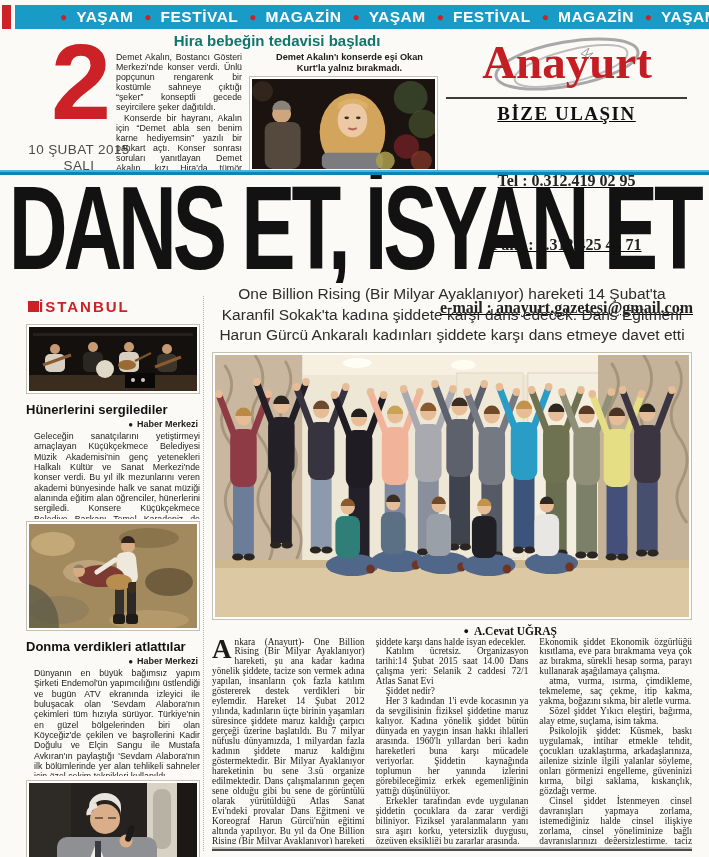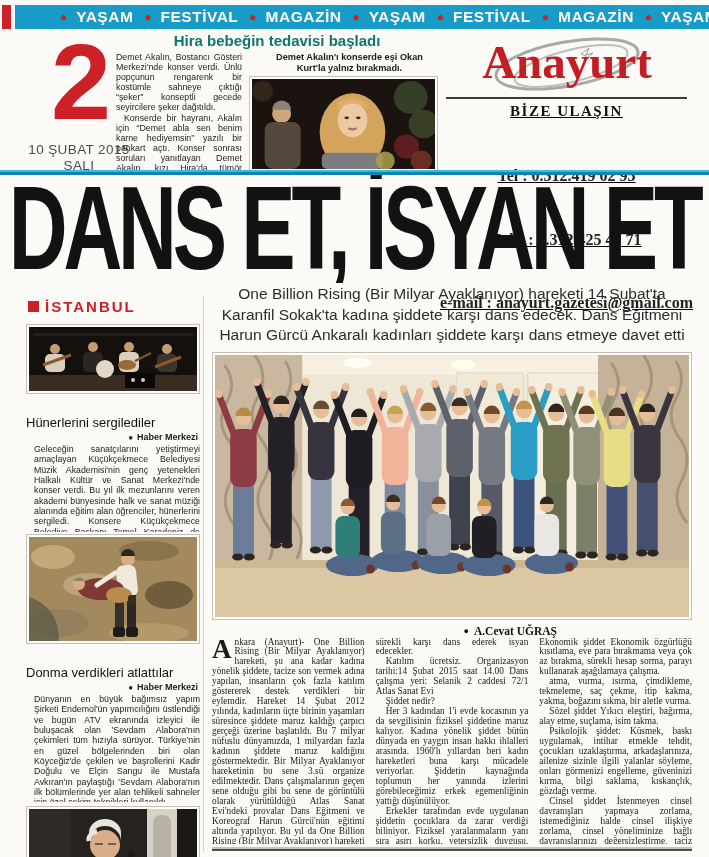--- a/index.html
+++ b/index.html
@@ -32,41 +32,41 @@
   .ts-right{flex:1;}
   .ts-cap{font-weight:bold; font-size:9.2px; line-height:10.5px; text-align:center; color:#1c1c1c; margin-bottom:3px;margin-left:12px;}
   .pframe{background:#fff; border:1px solid #c6bfb2; padding:2px;}
   .pframe svg{display:block; width:100%;}
   .demet-frame{height:96px;}
   .demet-frame svg{height:100%;}
 
   .brand{position:absolute; left:432px; right:8px; top:0; text-align:center;text-decoration:underline;}
   .brand-logo{display:block; margin:0 auto;}
   .brand-rule{border:none; border-top:2px solid #3c3c3c; margin:1px 14px 4px;}
-  .contact-title{font-family:"Liberation Serif",serif; font-weight:bold; font-size:15px; letter-spacing:1.5px; color:#111;}
+  .contact-title{font-family:"Liberation Serif",serif; font-weight:bold; font-size:19px; letter-spacing:1.5px; color:#111;}
   .contact-line{font-family:"Liberation Serif",serif; font-weight:bold; font-size:16px; line-height:15.5px; color:#222;margin-top:48px;}
 
   .rule-cyan{position:absolute; top:170px; left:0; right:0; height:5px;
              background:linear-gradient(#40b9de 0 40%, #0f84b3 40%);}
 
   
   .dans{position:absolute; top:175px; left:0; width:709px; height:108px;
         display:flex; align-items:center; justify-content:center; overflow:hidden;}
   .dans span{font-weight:bold; font-size:97px; letter-spacing:-5px; white-space:nowrap;
              transform:scale(.84,1.22); color:#121212;}
 
   
   .content{position:absolute; top:284px; left:0; right:0; bottom:0;}
   .vr{position:absolute; left:203px; top:12px; bottom:6px; border-left:1px dotted #b7b0a3;}
 
   .aside{position:absolute; left:26px; top:0; width:174px;}
-  .sec{display:flex; align-items:center; gap:6px; margin:14px 0 9px 2px;}
+  .sec{display:flex; align-items:center; margin:14px 0 9px 2px;}
   .sec .sq{width:11px; height:11px; background:var(--accent);}
   .sec .t{font-weight:bold; font-size:15px; color:var(--accent); letter-spacing:2px;}
-  .cap{font-weight:normal; font-size:13px; line-height:15px; color:#111; margin-top:21px;}
+  .cap{font-weight:bold; font-size:13px; line-height:15px; color:#111; margin-top:8px;}
   .byline{display:flex; justify-content:flex-end; align-items:center; gap:4px;
           font-weight:bold; font-size:9px; color:#1a1a1a; margin:2px 2px 2px 0;}
   .byline .dot{font-size:8px;}
   .abody{font-size:8.8px; line-height:10.35px; text-align:justify; color:var(--body); overflow:hidden;}
   .abody .para{text-indent:9px;}
   .abody .para:first-child{text-indent:0;margin-left:8px;}
   .h-body{height:88px;}
   .d-body{height:108px;}
   .ph1{height:70px;} .ph1 svg{height:64px;}
   .ph2{height:110px; margin-top:2px;} .ph2 svg{height:104px;}
@@ -458,21 +458,21 @@
       <div class="byline-main">
         <span class="dot">●</span>
         <span>A.Cevat UĞRAŞ</span>
       </div>
 
       <div class="cols">
         <div class="col">
           <p class="para"><span class="dropcap">A</span><span>nkara (Anayurt)- One Billion Rising (Bir Milyar Ayaklanıyor) hareketi, şu ana kadar kadına yönelik şiddete, tacize son vermek adına yapılan, insanların çok fazla katılım göstererek destek verdikleri bir eylemdir. Hareket 14 Şubat 2012 yılında, kadınların üçte birinin yaşamları süresince şiddete maruz kaldığı çarpıcı gerçeği üzerine başlatıldı. Bu 7 milyar nüfuslu dünyamızda, 1 milyardan fazla kadının şiddete maruz kaldığını göstermektedir. Bir Milyar Ayaklanıyor hareketinin bu sene 3.sü organize edilmektedir. Dans çalışmalarının geçen sene olduğu gibi bu sene de görüntülü olarak yürütüldüğü Atlas Sanat Evi'ndeki provalar Dans Eğitmeni ve Koreograf Harun Gürcü'nün eğitimi altında yapılıyor. Bu yıl da One Billion Rising (Bir Milyar Ayaklanıyor) hareketi Karanfil Sokak'ta</span></p>
         </div>
         <div class="col">
-            <p class="para">sürekli karşı dans ederek isyan edecekler.</p>
+            <p class="para">şiddete karşı dans halde isyan edecekler.</p>
             <p class="para">Katılım ücretsiz. Organizasyon tarihi:14 Şubat 2015 saat 14.00 Dans çalışma yeri: Selanik 2 caddesi 72/1 Atlas Sanat Evi</p>
             <p class="para">Şiddet nedir?</p>
             <p class="para">Her 3 kadından 1'i evde kocasının ya da sevgilisinin fiziksel şiddetine maruz kalıyor. Kadına yönelik şiddet bütün dünyada en yaygın insan hakkı ihlalleri arasında. 1960'lı yıllardan beri kadın hareketleri buna karşı mücadele veriyorlar. Şiddetin kaynağında toplumun her yanında izlerini görebileceğimiz erkek egemenliğinin yattığı düşünülüyor.</p>
             <p class="para">Erkekler tarafından evde uygulanan şiddetin çocuklara da zarar verdiği biliniyor. Fiziksel yaralanmaların yanı sıra aşırı korku, yetersizlik duygusu, özgüven eksikliği bu zararlar arasında.</p>
             <p class="para">Şiddet biçimleri</p>
           </div>
         <div class="col">
             <p class="para">Ekonomik şiddet Ekonomik özgürlüğü kısıtlama, eve para bırakmama veya çok az bırakma, sürekli hesap sorma, parayı kullanarak aşağılamaya çalışma.</p>
             <p class="para">atma, vurma, ısırma, çimdikleme, tekmeleme, saç çekme, itip kakma, yakma, boğazını sıkma, bir aletle vurma.</p>
             <p class="para">Sözel şiddet Yıkıcı eleştiri, bağırma, alay etme, suçlama, isim takma.</p>

